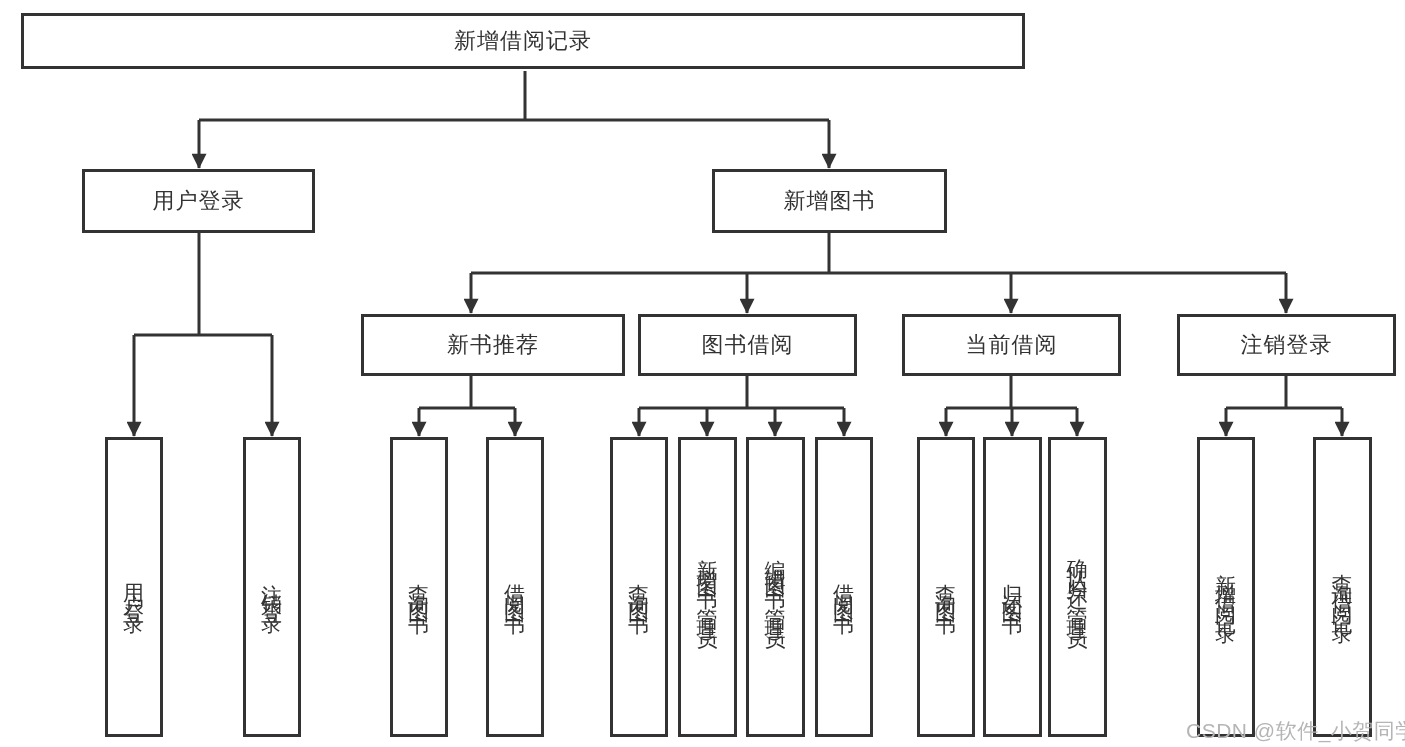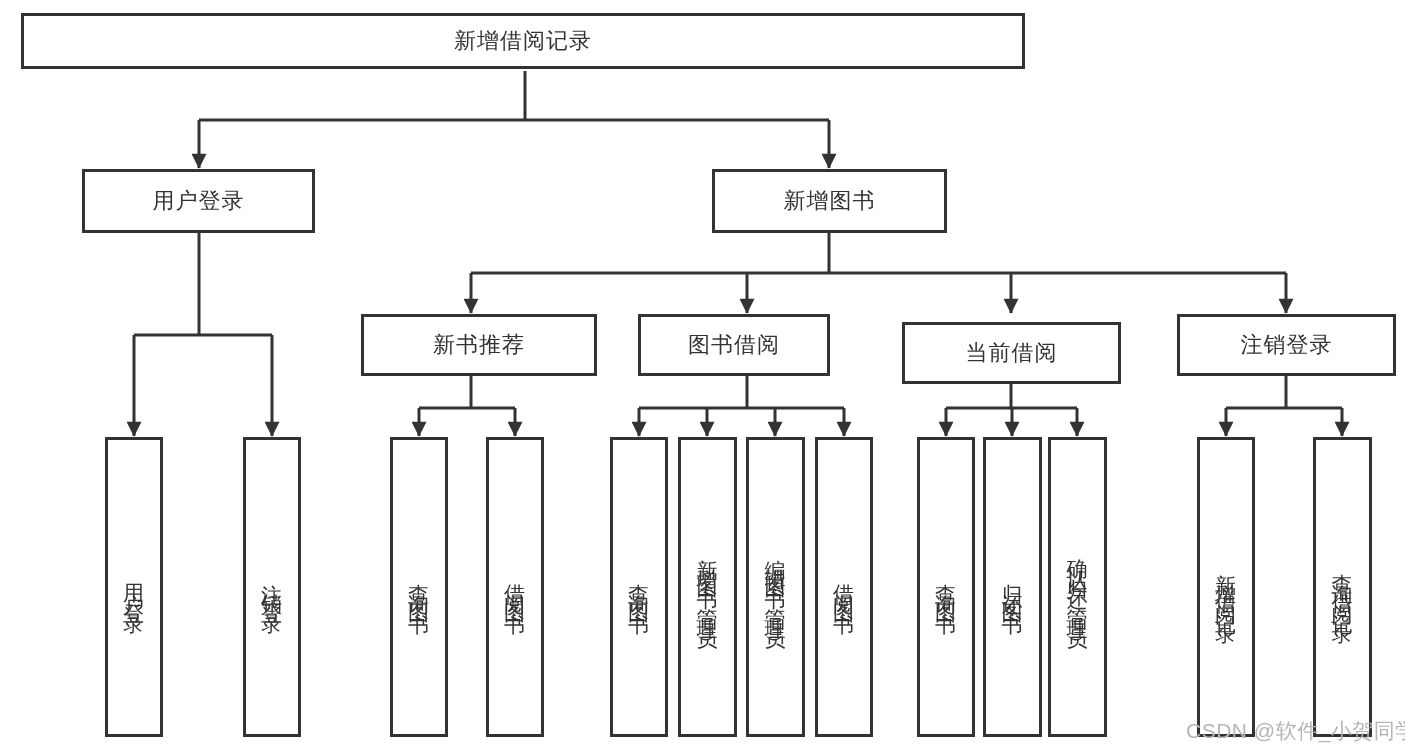--- a/index.html
+++ b/index.html
@@ -86,27 +86,27 @@
     <span>新增借阅记录</span>
   </div>
 
   <div class="node hbox" style="left:82px;top:169px;width:233px;height:64px">
     <span>用户登录</span>
   </div>
   <div class="node hbox" style="left:712px;top:169px;width:235px;height:64px">
     <span>新增图书</span>
   </div>
 
-  <div class="node hbox" style="left:361px;top:314px;width:236px;height:62px">
+  <div class="node hbox" style="left:361px;top:314px;width:264px;height:62px">
     <span>新书推荐</span>
   </div>
-  <div class="node hbox" style="left:638px;top:314px;width:192px;height:62px">
+  <div class="node hbox" style="left:638px;top:314px;width:219px;height:62px">
     <span>图书借阅</span>
   </div>
-  <div class="node hbox" style="left:902px;top:322px;width:219px;height:62px">
+  <div class="node hbox" style="left:902px;top:314px;width:219px;height:62px">
     <span>当前借阅</span>
   </div>
   <div class="node hbox" style="left:1177px;top:314px;width:219px;height:62px">
     <span>注销登录</span>
   </div>
 
   <div class="node vbox" style="left:105px">
     <span class="vtext">用户登录</span>
   </div>
   <div class="node vbox" style="left:243px">

